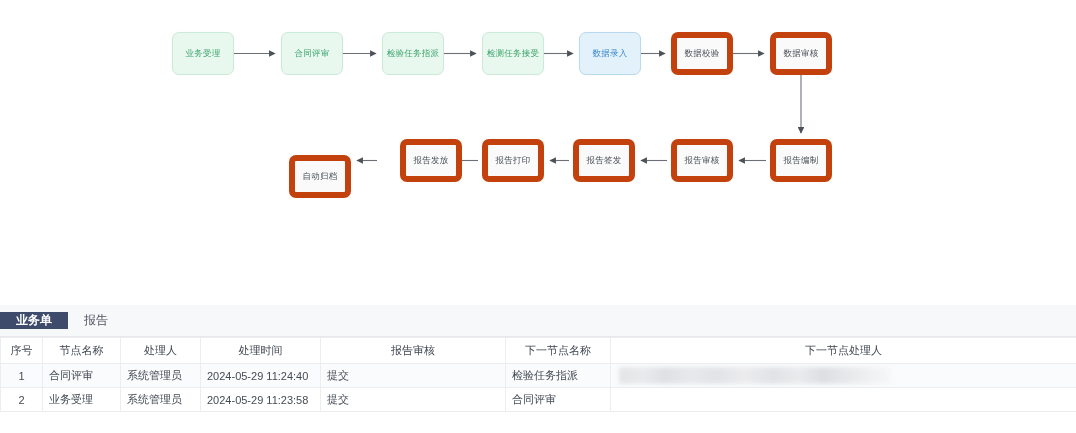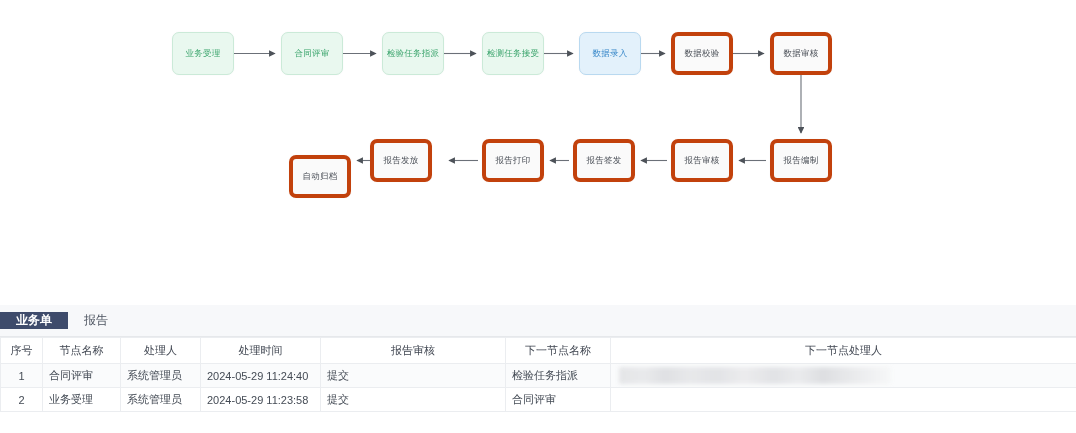--- a/index.html
+++ b/index.html
@@ -18,21 +18,21 @@
   .node {
     position: absolute;
     width: 62px; height: 43px;
     border-radius: 7px;
     display: flex; align-items: center; justify-content: center;
     font-size: 8.5px;
     line-height: 1.1;
     text-align: center;
     letter-spacing: .2px;
     background: #fafafa;
-    border: 4px solid #c2410c;
+    border: 6px solid #c2410c;
     color: #4a4f57;
     box-shadow: 0 0 2px rgba(0,0,0,0.04);
   }
   .node.green {
     background: #e9f8ef;
     border: 1px solid #cbead8;
     color: #3aa46c;
   }
   .node.blue {
     background: #e3f1fb;
@@ -144,21 +144,21 @@
     <div class="node green" style="left:382px; top:32px;">检验任务指派</div>
     <div class="node green" style="left:482px; top:32px;">检测任务接受</div>
     <div class="node blue" style="left:579px; top:32px;">数据录入</div>
     <div class="node" style="left:671px; top:32px;">数据校验</div>
     <div class="node" style="left:770px; top:139px;">报告编制</div>
 
     <div class="node" style="left:770px; top:32px;">数据审核</div>
     <div class="node" style="left:671px; top:139px;">报告审核</div>
     <div class="node" style="left:573px; top:139px;">报告签发</div>
     <div class="node" style="left:482px; top:139px;">报告打印</div>
-    <div class="node" style="left:370px; top:139px;">报告发放</div>
+    <div class="node" style="left:400px; top:139px;">报告发放</div>
     <div class="node" style="left:289px; top:155px;">自动归档</div>
   </div>
 
   <div id="tabbar">
     <div class="tab active">业务单</div>
     <div class="tab">报告</div>
   </div>
 
   <div id="tbl-wrap">
     <table>

